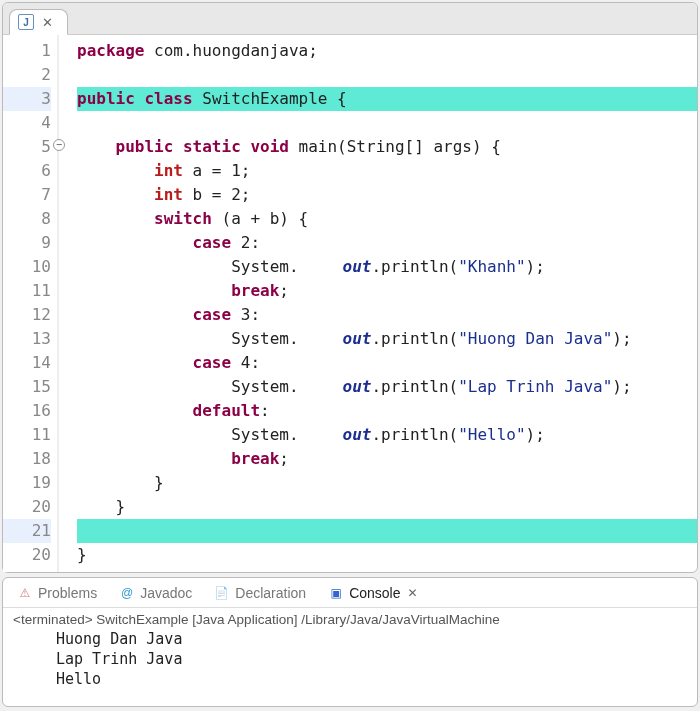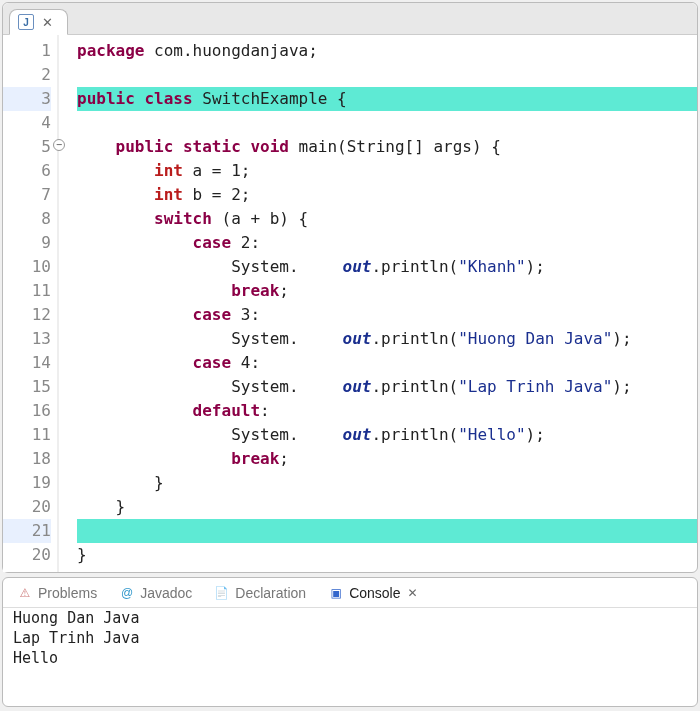--- a/index.html
+++ b/index.html
@@ -148,20 +148,21 @@
     white-space: nowrap;
     overflow: hidden;
   }
   .console-out {
     padding: 0 10px;
     font-family: "Menlo","Monaco",monospace;
     font-size: 15px;
     line-height: 20px;
     color: #222;
     white-space: pre;
+    margin-left: 43px;
   }
 </style>
 </head>
 <body>
 
 <div class="editor-area">
   <div class="tab-bar">
     <div class="tab">
       <span class="java-icon">J</span>
       <span class="close-x">✕</span>
@@ -209,16 +210,17 @@
     <div class="view-tab">
       <span class="vt-icon" style="color:#c93;">📄</span>
       <span>Declaration</span>
     </div>
     <div class="view-tab active">
       <span class="vt-icon" style="color:#36c;">▣</span>
       <span>Console</span>
       <span class="close-x" style="font-size:12px;">✕</span>
     </div>
   </div>
+  <div class="console-status">&lt;terminated&gt; SwitchExample [Java Application] /Library/Java/JavaVirtualMachine</div>
   <div class="console-out">Huong Dan Java
 Lap Trinh Java
 Hello</div>
 </div>
 
 </body></html>

